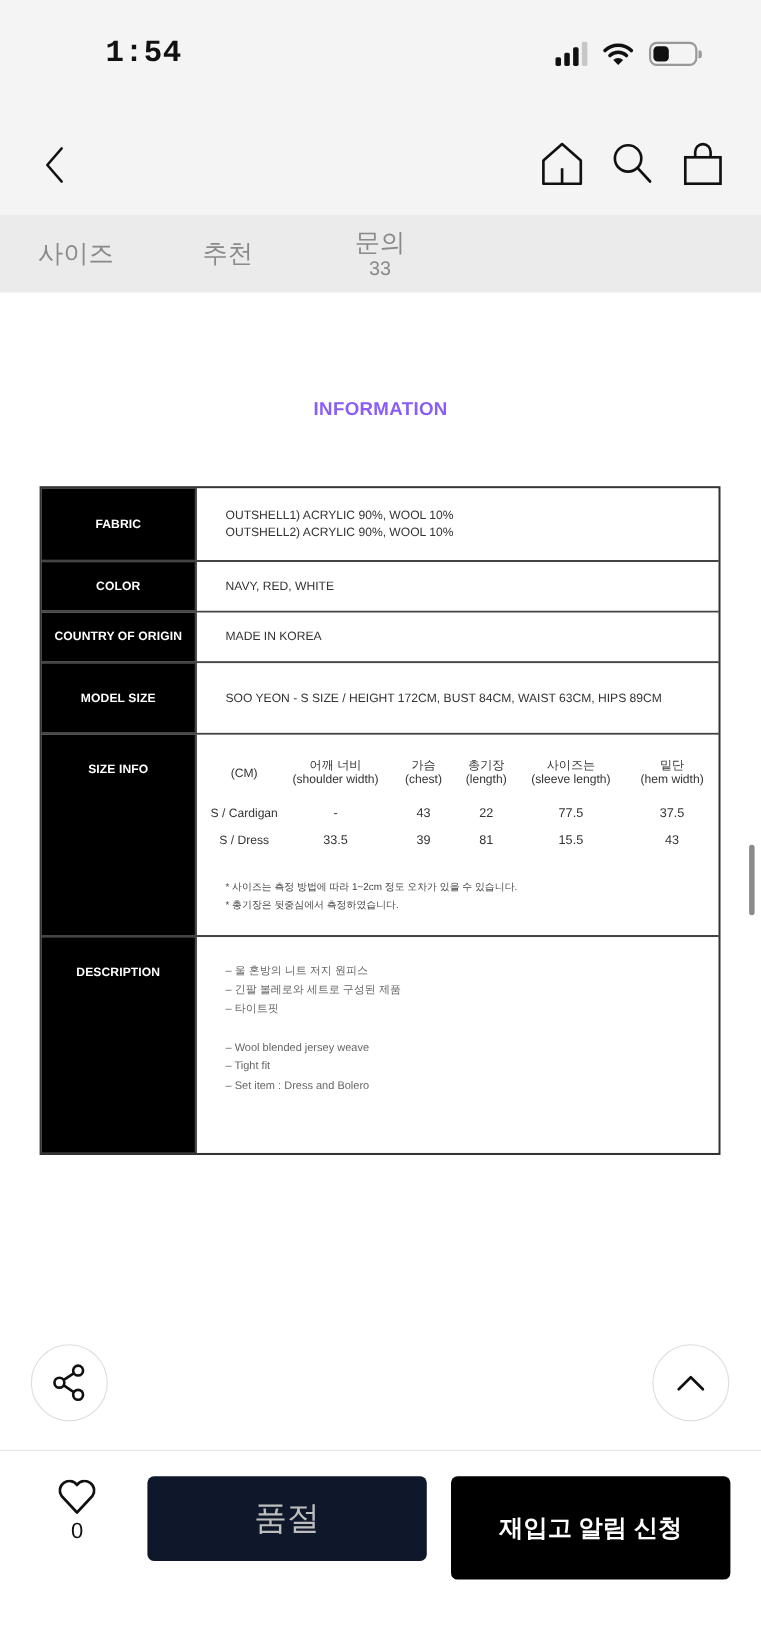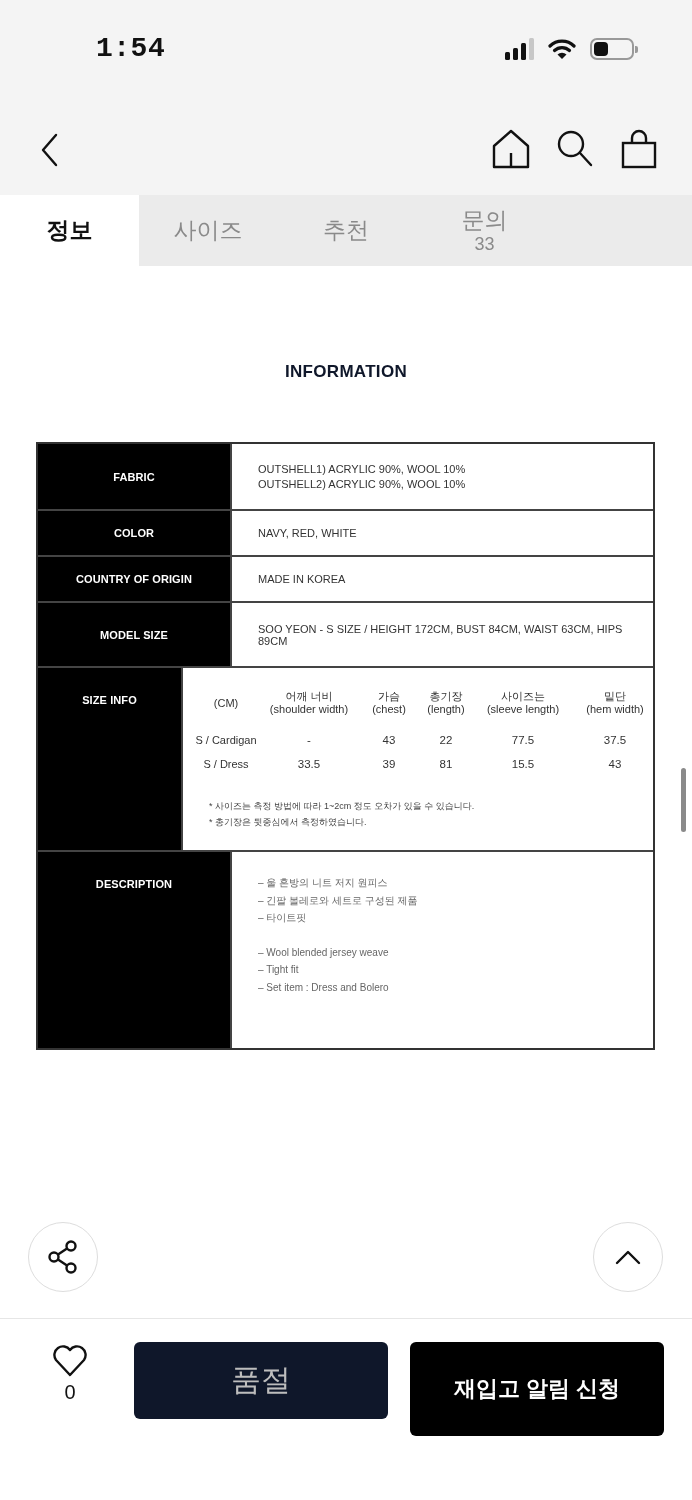--- a/index.html
+++ b/index.html
@@ -24,26 +24,26 @@
   .nav-right .icon-btn { width: 38px; height: 42px; display: flex; align-items: center; justify-content: center; cursor: pointer; }
 
   
   .tabs { position: absolute; left: 0; top: 195px; width: 692px; height: 71px; background: #ebebeb; display: flex; }
   .tab { flex: 0 0 auto; height: 71px; display: flex; flex-direction: column; align-items: center; justify-content: center; color: #8a8a8a; font-size: 23px; cursor: pointer; }
   .tab.active { background: #ffffff; color: #111; font-weight: bold; }
   .tab .count { font-size: 18px; color: #8a8a8a; margin-top: 1px; font-weight: normal; }
   .tab .label-lg { line-height: 26px; }
 
   
-  .info-title { position: absolute; left: 0; top: 362px; width: 692px; text-align: center; font-size: 17px; font-weight: bold; color: #0f172a; letter-spacing: 0.3px; }
+  .info-title { position: absolute; left: 0; top: 362px; width: 692px; text-align: center; font-size: 17px; font-weight: bold; color: #8b5cf6; letter-spacing: 0.3px; }
 
   .info-table { position: absolute; left: 36px; top: 442px; width: 619px; border: 2px solid #333; }
   .row { display: flex; border-bottom: 2px solid #444; }
   .row:last-child { border-bottom: none; }
-  .row .key { width: 194px; background: #000; color: #fff; font-size: 11px; font-weight: bold; display: flex; justify-content: center; border-right: 2px solid #444; letter-spacing: 0.1px; }
+  .row .key { width: 141px; background: #000; color: #fff; font-size: 11px; font-weight: bold; display: flex; justify-content: center; border-right: 2px solid #444; letter-spacing: 0.1px; }
   .row .val { flex: 1; background: #fff; font-size: 11px; color: #333; padding-left: 26px; }
   .key.center { align-items: center; }
   .key.top { align-items: flex-start; padding-top: 26px; }
   .val.center { display: flex; flex-direction: column; justify-content: center; }
 
   .size-grid { margin-top: 22px; display: grid; grid-template-columns: 62px 92px 56px 46px 96px 76px; column-gap: 6px; font-size: 11px; color: #333; margin-left: -14px; }
   .size-grid .cell { text-align: center; line-height: 13px; }
   .size-grid .hdr { margin-bottom: 14px; }
   .size-grid .rowcell { height: 24px; line-height: 20px; font-size: 11.5px; }
   .size-grid .rowlabel { font-size: 11px; }
@@ -112,23 +112,20 @@
     <div class="icon-btn">
       <svg width="36" height="40" viewBox="0 0 36 40">
         <rect x="2" y="14" width="32" height="24" stroke="#111" stroke-width="2.4" fill="none"></rect>
         <path d="M11 14 L11 9 A7 7 0 0 1 25 9 L25 14" stroke="#111" stroke-width="2.4" fill="none"></path>
       </svg>
     </div>
   </div>
 </div>
 
 <div class="tabs">
-  <div class="tab active" style="width:139px">
-    <span>정보</span>
-  </div>
   <div class="tab" style="width:138px">
     <span>사이즈</span>
   </div>
   <div class="tab" style="width:138px">
     <span>추천</span>
   </div>
   <div class="tab" style="width:139px">
     <span class="label-lg">문의</span>
     <span class="count">33</span>
   </div>

